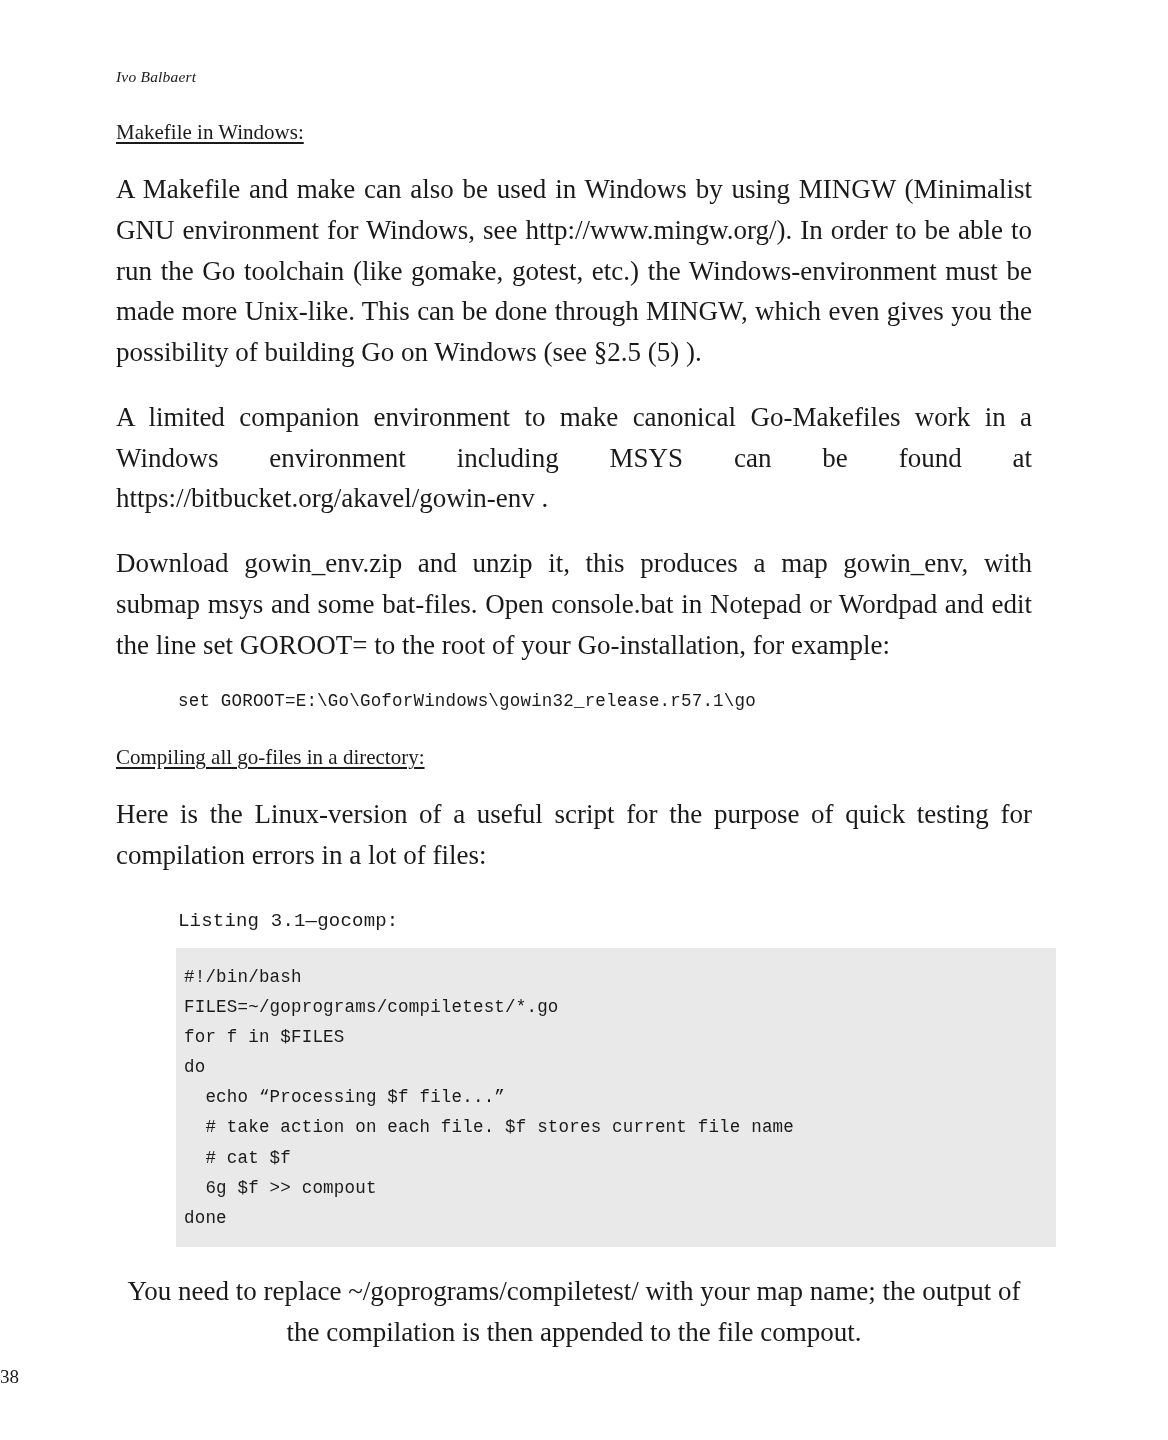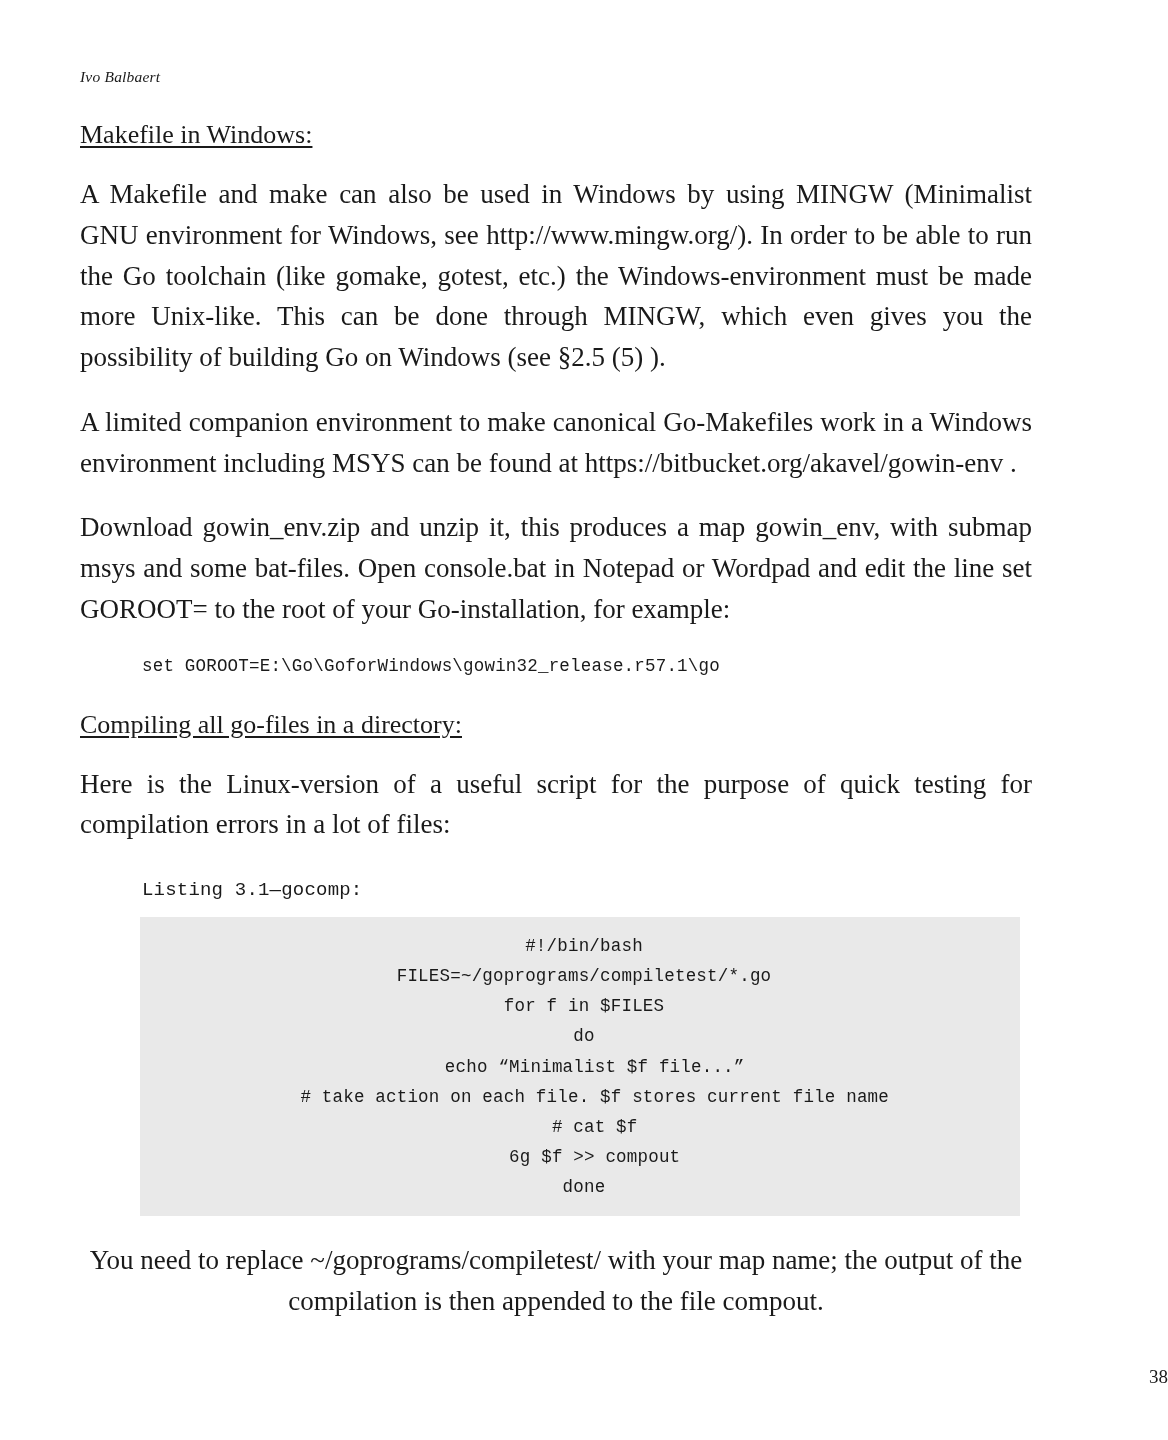--- a/index.html
+++ b/index.html
@@ -14,33 +14,33 @@
     color: #1a1a1a;
     position: relative;
   }
   .page {
     position: absolute;
     left: 0;
     top: 0;
     width: 1168px;
     height: 1440px;
     box-sizing: border-box;
-    padding: 60px 136px 40px 80px;
+    padding: 60px 136px 40px 116px;
   }
   .running-head {
     font-family: "Liberation Serif", serif;
     font-style: italic;
     font-size: 15.5px;
     color: #1a1a1a;
     margin: 8px 0 0 0;
     letter-spacing: 0.2px;
   }
   .subhead {
     font-family: "Liberation Serif", serif;
-    font-size: 26px;
+    font-size: 21px;
     text-decoration: underline;
     text-underline-offset: 3px;
     margin: 34px 0 0 0;
     color: #1a1a1a;
   }
   p.body {
     font-family: "Liberation Serif", serif;
     font-size: 27px;
     line-height: 1.51;
     text-align: justify;
@@ -74,28 +74,27 @@
     box-sizing: border-box;
   }
   .code-block .line {
     font-family: "Liberation Mono", monospace;
     font-size: 17.5px;
     line-height: 1.72;
     white-space: pre;
     color: #1a1a1a;
     padding-left: 4px;
     letter-spacing: 0.2px;
-    text-align: center;
   }
   .page-number {
     position: absolute;
     left: 0;
     right: 0;
     bottom: 52px;
-    text-align: right;
+    text-align: left;
     font-family: "Liberation Serif", serif;
     font-size: 19px;
     color: #1a1a1a;
   }
 </style>
 </head>
 <body>
 
 <div class="page">
 
@@ -116,21 +115,21 @@
 
   <p class="body">Here is the Linux-version of a useful script for the purpose of quick testing for compilation errors in a lot of files:</p>
 
   <div class="listing-caption">Listing 3.1—gocomp:</div>
 
   <div class="code-block">
     <div class="line">#!/bin/bash</div>
     <div class="line">FILES=~/goprograms/compiletest/*.go</div>
     <div class="line">for f in $FILES</div>
     <div class="line">do</div>
-    <div class="line">  echo “Minimalist $f file...”</div>
+    <div class="line">  echo “Processing $f file...”</div>
     <div class="line">  # take action on each file. $f stores current file name</div>
     <div class="line">  # cat $f</div>
     <div class="line">  6g $f &gt;&gt; compout</div>
     <div class="line">done</div>
   </div>
 
   <p class="body last">You need to replace ~/goprograms/compiletest/ with your map name; the output of the compilation is then appended to the file compout.</p>
 
   <div class="page-number">38</div>
 

